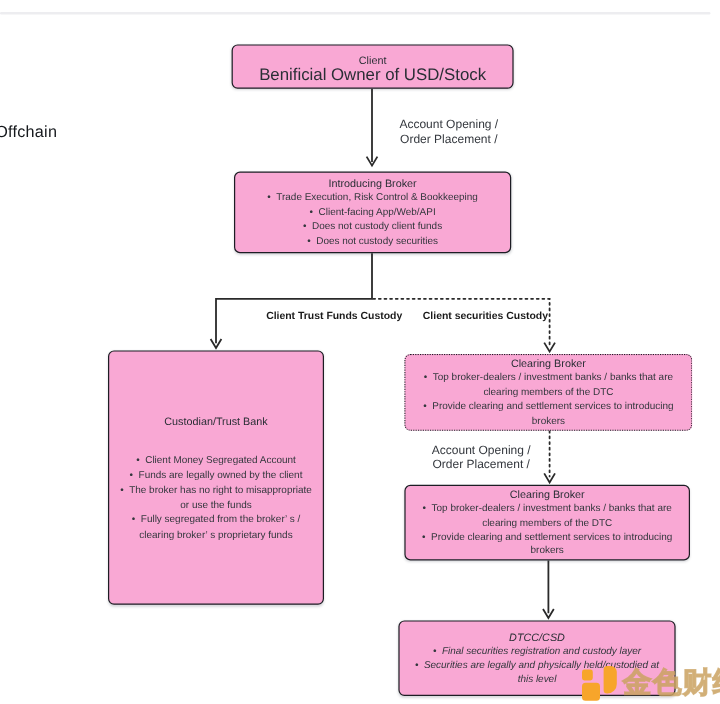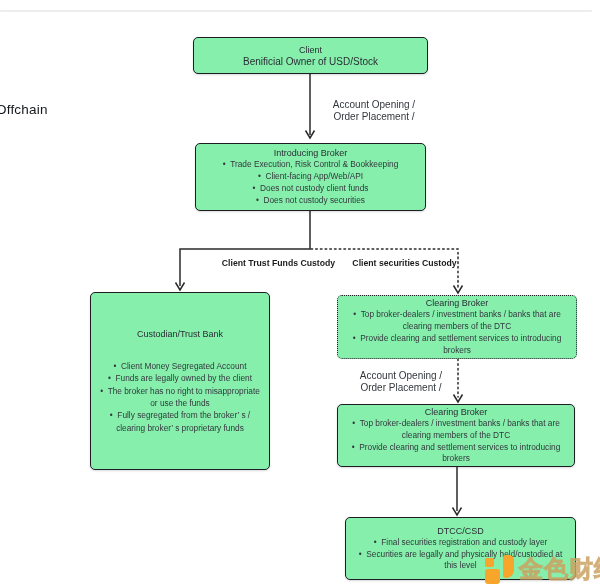--- a/index.html
+++ b/index.html
@@ -16,35 +16,35 @@
     background:#ededf0; border-radius:2px;
   }
   .region-label {
     position:absolute; left:-4px; top:102px;
     font-size:13.5px; color:#15181c; letter-spacing:0.2px;
   }
   svg.connectors { position:absolute; left:0; top:0; }
 
   .node {
     position:absolute;
-    background:#86efac;
+    background:#f9a8d4;
     border:1.5px solid #1d1d24;
     border-radius:5px;
     box-shadow:0 1px 2px rgba(40,45,60,0.18);
     display:flex; flex-direction:column;
     justify-content:center;
     padding:3px 6px;
     text-align:center;
   }
   .node.dashed { border-style:dotted; box-shadow:none; }
   .node-title {
     font-size:9px; line-height:12px; color:#2a2e35; font-weight:normal;
   }
   .node-subtitle {
-    font-size:10px; line-height:12px; color:#2a2e35;
+    font-size:14px; line-height:12px; color:#2a2e35;
   }
   .bullets { font-size:8.3px; line-height:11.8px; color:#33373d; }
   .bullets.gap-top { margin-top:19px; }
   .bullet-line::before { content:"•\00a0\00a0"; }
   .custodian .node-title { line-height:13px; }
   .custodian .bullets { line-height:12.4px; }
 
   .edge-label {
     position:absolute; font-size:10px; line-height:11.5px;
     color:#33373d; text-align:center;
@@ -118,21 +118,21 @@
       <div class="bullet-line">Trade Execution, Risk Control &amp; Bookkeeping</div>
       <div class="bullet-line">Client-facing App/Web/API</div>
       <div class="bullet-line">Does not custody client funds</div>
       <div class="bullet-line">Does not custody securities</div>
     </div>
 </div>
 
 <div class="custody-label" style="left:211px; top:258px;">Client Trust Funds Custody</div>
 <div class="custody-label" style="left:337px; top:258px;">Client securities Custody</div>
 
-<div class="node custodian" style="left:90px; top:292px; width:180px; height:178px; padding:6px 8px;">
+<div class="node custodian" style="left:90px; top:292px; width:180px; height:212px; padding:6px 8px;">
   <div class="node-title">Custodian/Trust Bank</div>
   <div class="bullets gap-top">
       <div class="bullet-line">Client Money Segregated Account</div>
       <div class="bullet-line">Funds are legally owned by the client</div>
       <div class="bullet-line">The broker has no right to misappropriate or use the funds</div>
       <div class="bullet-line">Fully segregated from the broker’ s / clearing broker’ s proprietary funds</div>
     </div>
 </div>
 
 <div class="node dashed" style="left:337px; top:295px; width:240px; height:64px;">
@@ -146,21 +146,21 @@
 <div class="edge-label" style="left:347px; top:370px; width:108px;">Account Opening / Order Placement /</div>
 
 <div class="node" style="left:337px; top:404px; width:238px; height:63px;">
   <div class="node-title">Clearing Broker</div>
   <div class="bullets">
       <div class="bullet-line">Top broker-dealers / investment banks / banks that are clearing members of the DTC</div>
       <div class="bullet-line">Provide clearing and settlement services to introducing brokers</div>
     </div>
 </div>
 
-<div class="node" style="left:345px; top:517px; width:231px; height:63px;">
+<div class="node" style="left:332px; top:517px; width:231px; height:63px;font-style:italic;">
   <div class="node-title">DTCC/CSD</div>
   <div class="bullets">
       <div class="bullet-line">Final securities registration and custody layer</div>
       <div class="bullet-line">Securities are legally and physically held/custodied at this level</div>
     </div>
 </div>
 
 <div class="watermark">
   <div class="wm-logo">
     <div class="blk a"></div>

